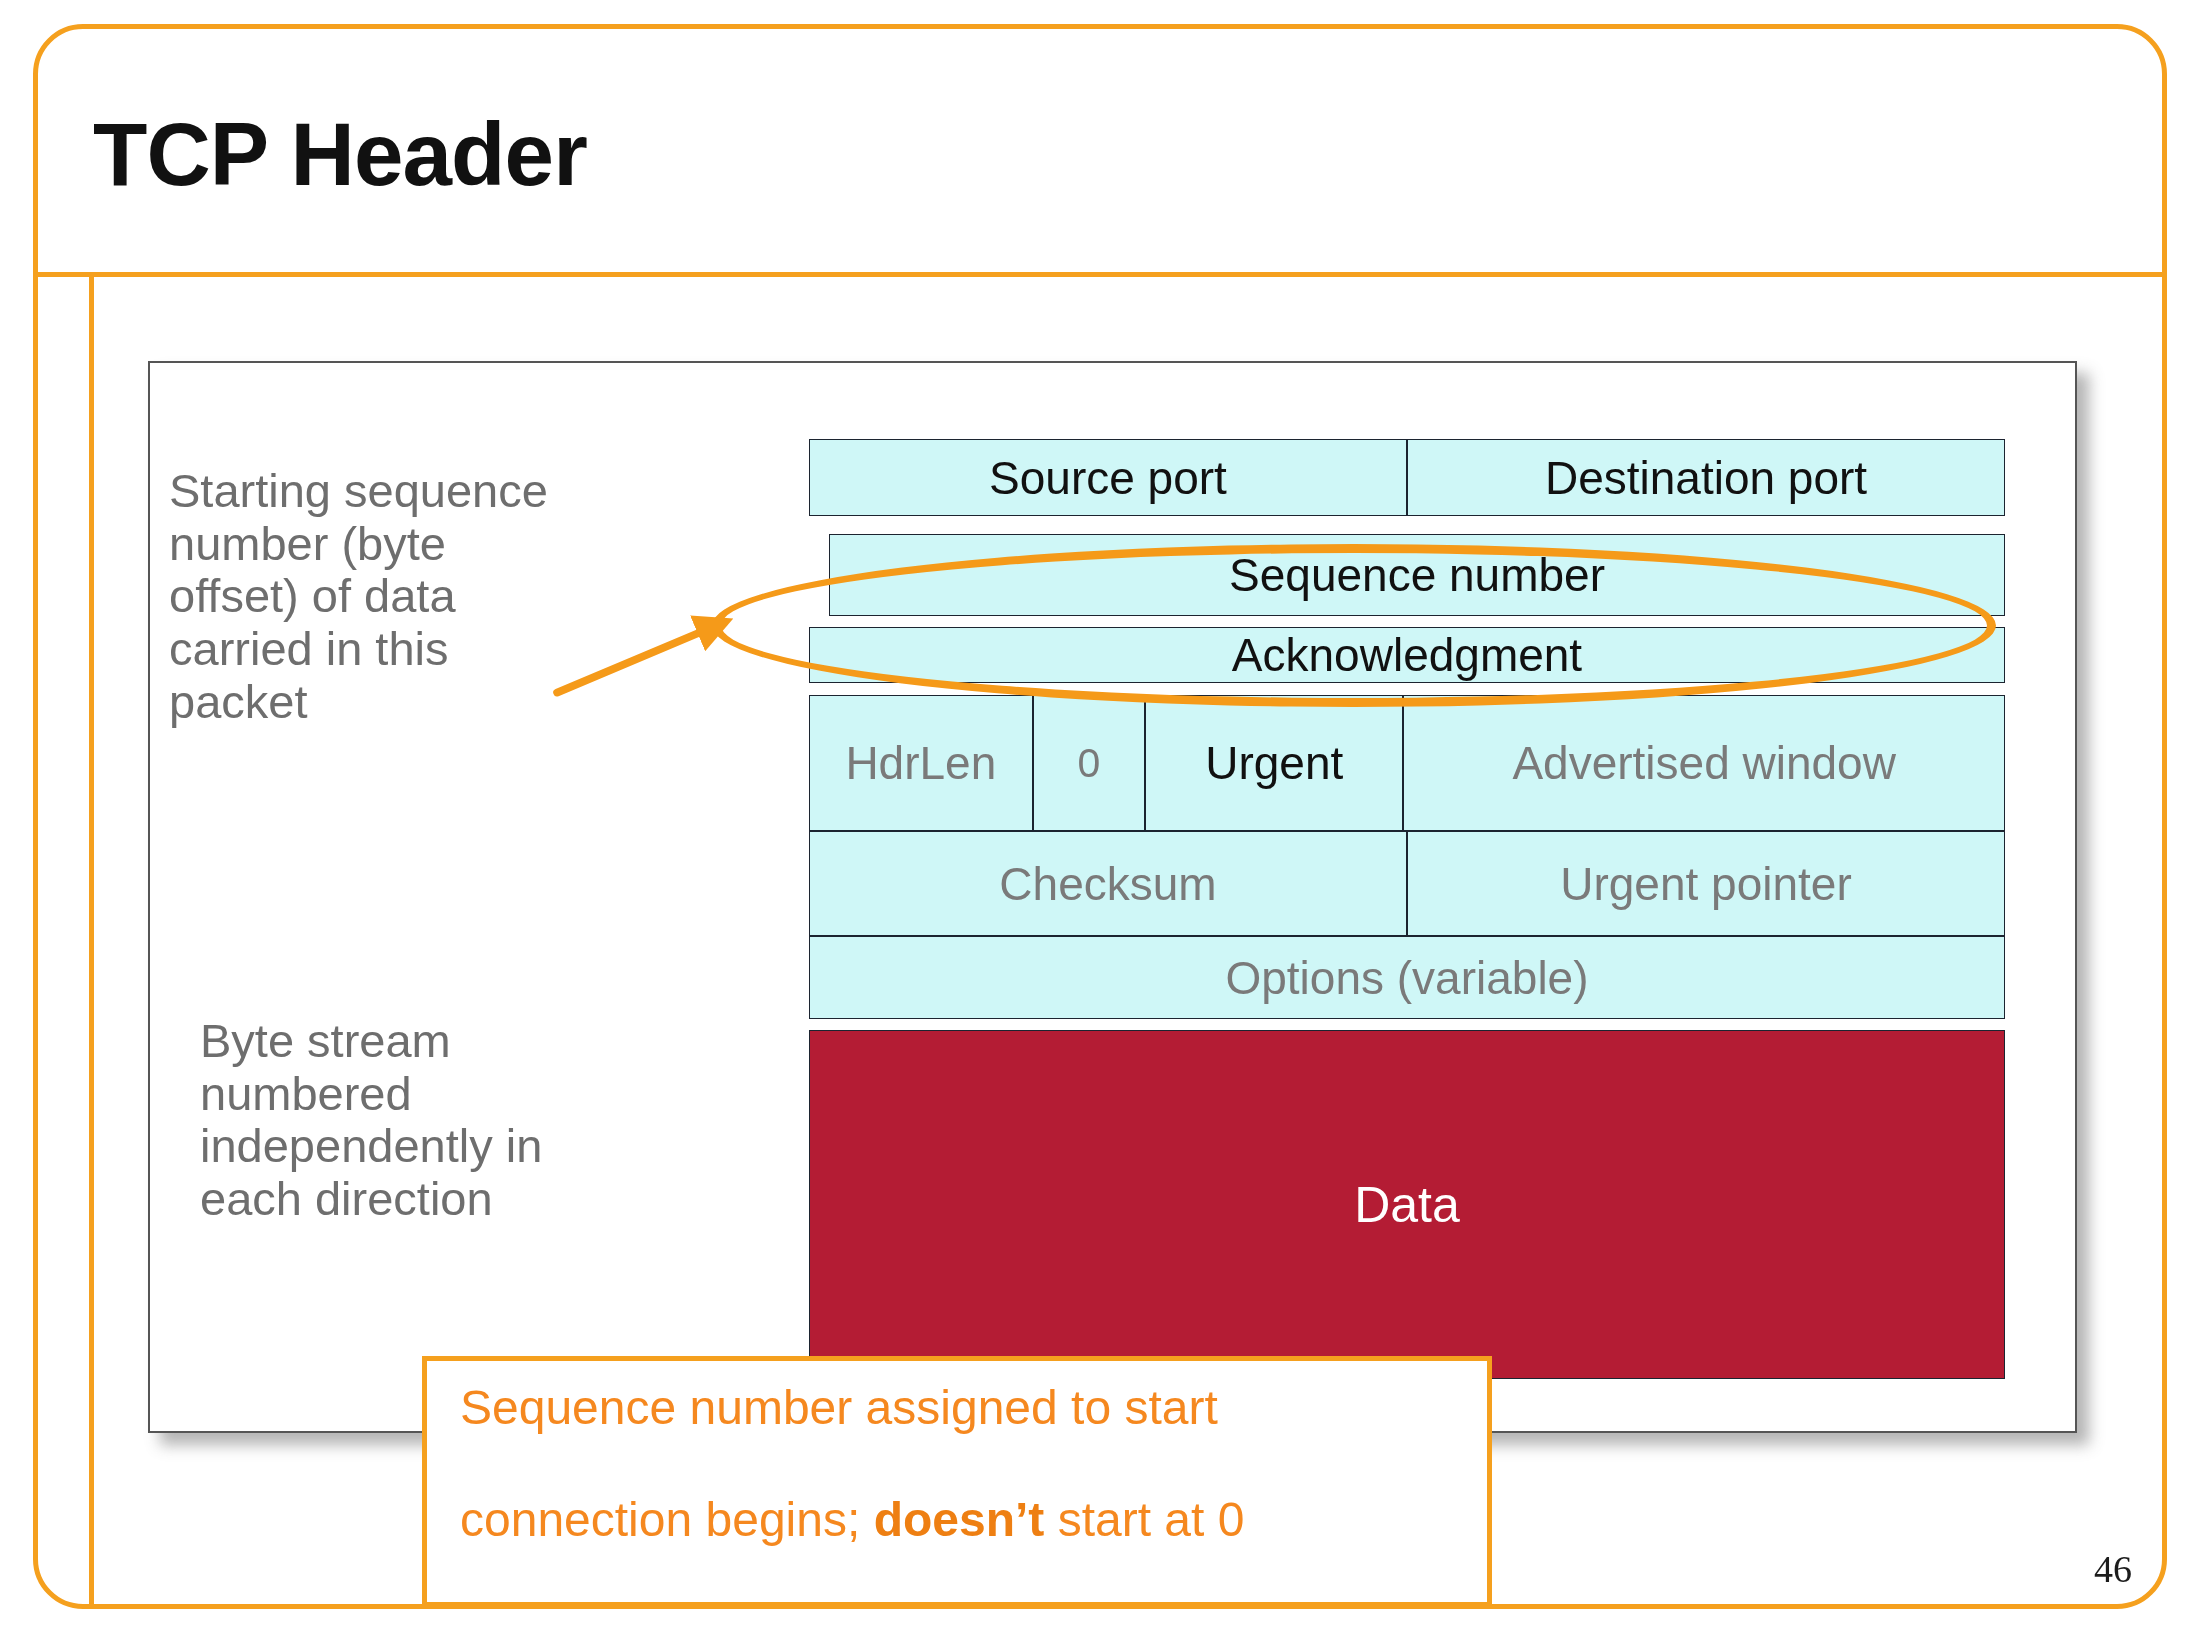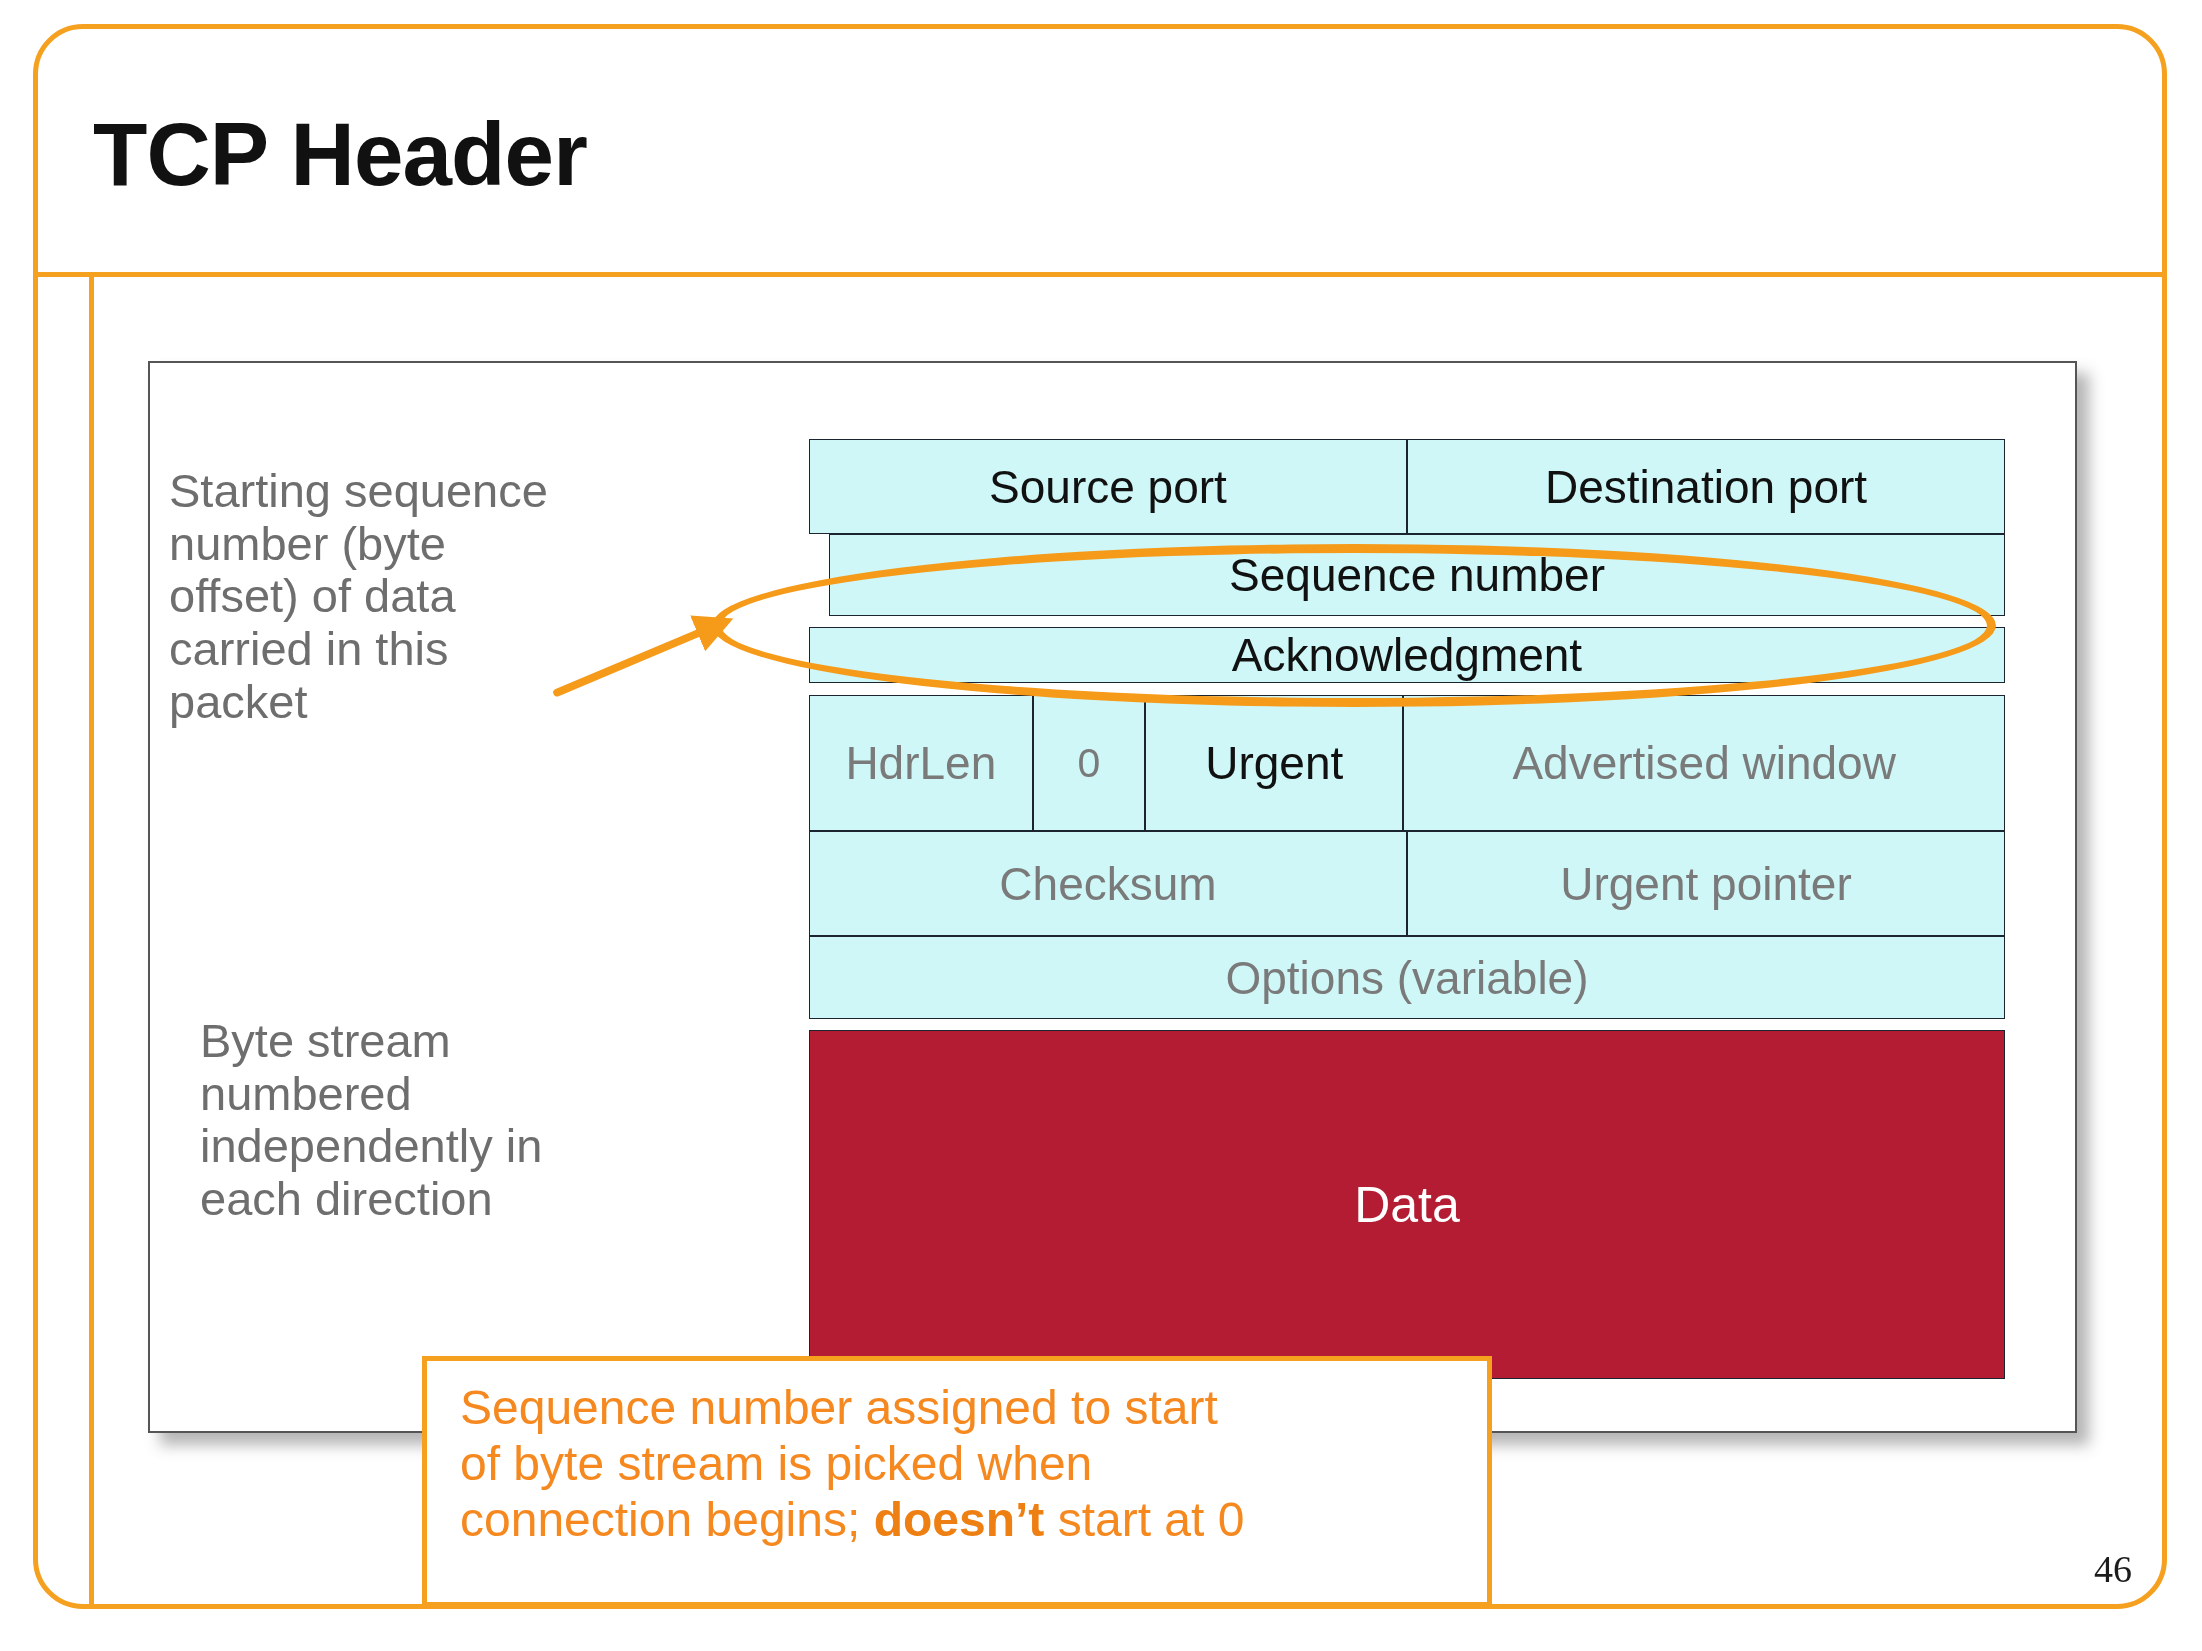--- a/index.html
+++ b/index.html
@@ -114,21 +114,21 @@
   }
   .cell.dark  { color: #111111; }
   .cell.data  {
     background: #B41C34;
     color: #ffffff;
     border-color: #1C2430;
     font-size: 50px;
   }
   .cell.zero { font-size: 41px; }
 
-  .row-ports  { top: 0px;   height: 95px; }
+  .row-ports  { top: 0px;   height: 77px; }
   .row-seq    { top: 95px; height: 82px; padding-left: 20px;  }
   .row-ack    { top: 174px; height: 83px; align-items: center;  }
   .row-hdr    { top: 256px; height: 136px; }
   .row-cks    { top: 392px; height: 105px; }
   .row-opt    { top: 497px; height: 83px;  }
   .row-data   { top: 591px; height: 349px; }
 
   .c-half   { width: 50%; }
   .c-full   { width: 100%; }
   .c-hdrlen { width: 18.7%; }
@@ -247,20 +247,20 @@
     <defs>
       <marker id="arrowhead" markerWidth="5" markerHeight="5" refX="3.2" refY="2.5" orient="auto">
         <path d="M0,0 L5,2.5 L0,5 Z" fill="#F59A19"></path>
       </marker>
     </defs>
     <line x1="28" y1="125" x2="218" y2="45" stroke="#F59A19" stroke-width="9" stroke-linecap="round" marker-end="url(#arrowhead)"></line>
   </svg>
 
   <div class="callout">
     <span>Sequence number assigned to start</span><br>
-    <span>of byte stream is picked when</span><br>
+    <br>
     <span>connection begins; </span><b>doesn’t</b><span> start at 0</span>
   </div>
 
   <div class="page-number">46</div>
 
 </div>
 
 
 </body></html>

